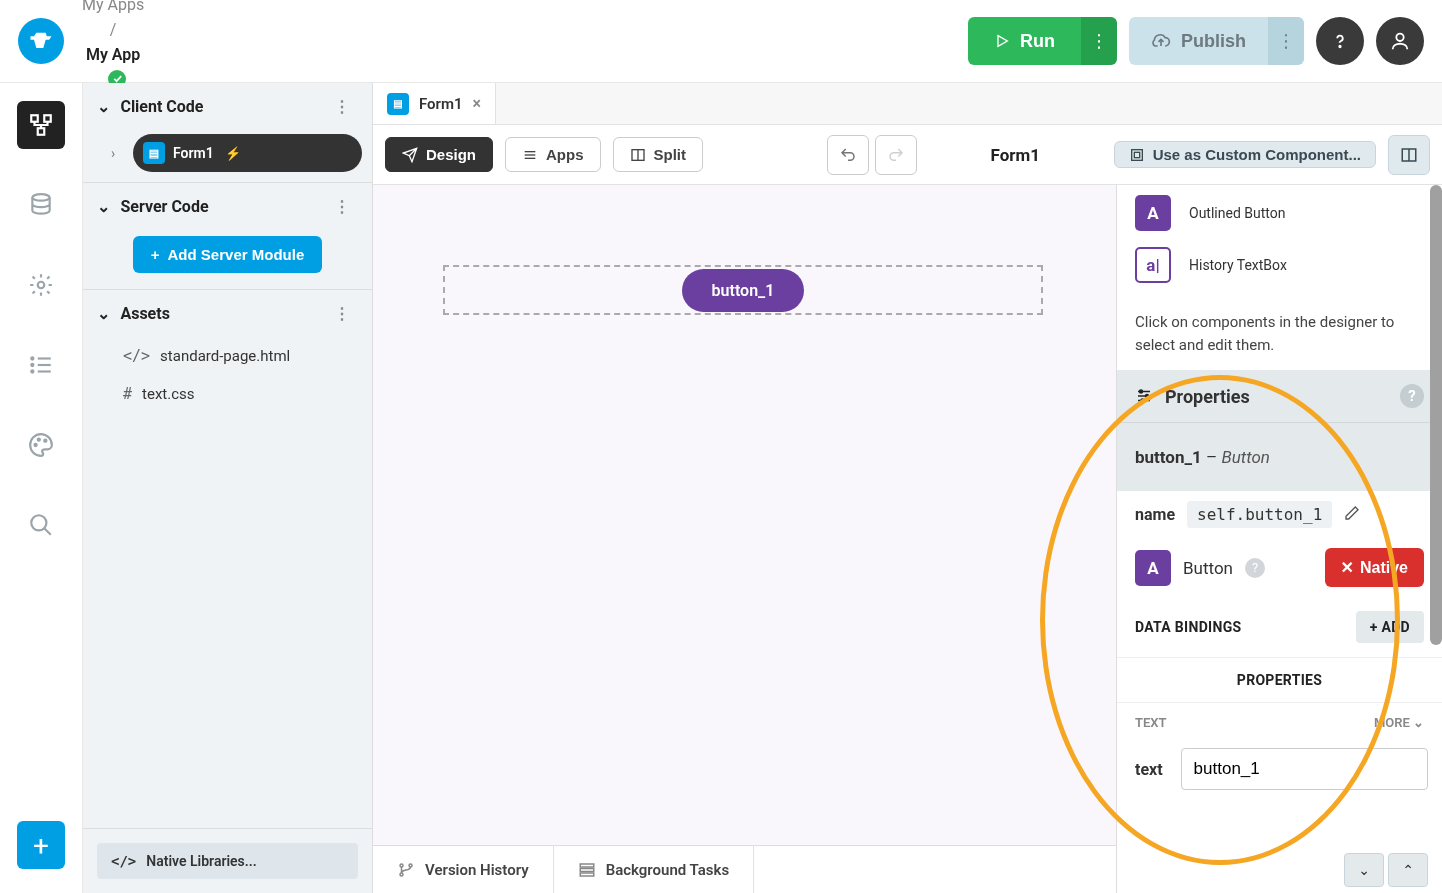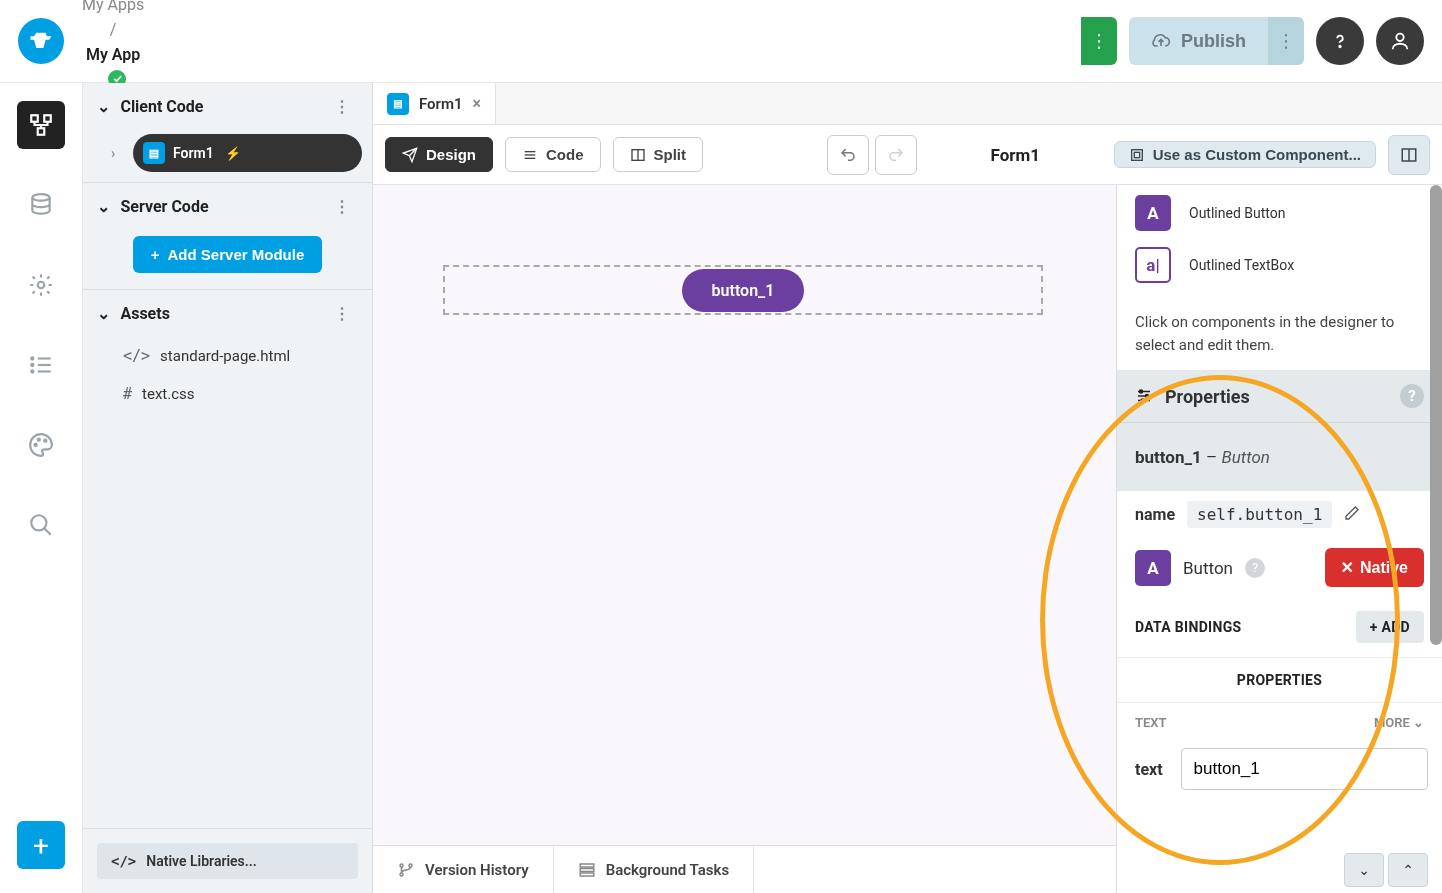--- a/index.html
+++ b/index.html
@@ -119,20 +119,26 @@
     <span class="current">My App</span>
     <span class="check">
       <svg width="11" height="11" viewBox="0 0 24 24" fill="none" stroke="#fff" stroke-width="4">
           <polyline points="5,13 10,18 20,7"></polyline>
         </svg>
     </span>
   </div>
   <div class="topbar-spacer"></div>
   <div class="topbar-actions">
     <div class="run-btn-group">
+      <button class="btn-run">
+        <svg width="16" height="16" viewBox="0 0 24 24" fill="none" stroke="#fff" stroke-width="2">
+            <polygon points="6,4 20,12 6,20"></polygon>
+          </svg>
+        <span>Run</span>
+      </button>
       <button class="btn-run-menu">⋮</button>
     </div>
     <div class="run-btn-group">
       <button class="btn-publish">
         <svg width="20" height="20" viewBox="0 0 24 24" fill="none" stroke="#6d7a80" stroke-width="2">
             <path d="M17 18a5 5 0 0 0 0-10 7 7 0 0 0-13 3 4 4 0 0 0 1 7h3"></path>
             <polyline points="12,18 12,10"></polyline>
             <polyline points="9,13 12,10 15,13"></polyline>
           </svg>
         <span>Publish</span>
@@ -270,21 +276,21 @@
             <path d="M22 2L11 13M22 2l-7 20-4-9-9-4 20-7z"></path>
           </svg>
         <span>Design</span>
       </button>
       <button class="tbtn">
         <svg width="16" height="16" viewBox="0 0 24 24" fill="none" stroke="#444" stroke-width="2">
             <line x1="4" y1="7" x2="20" y2="7"></line>
             <line x1="4" y1="12" x2="20" y2="12"></line>
             <line x1="4" y1="17" x2="20" y2="17"></line>
           </svg>
-        <span>Code</span>
+        <span>Apps</span>
       </button>
       <button class="tbtn">
         <svg width="16" height="16" viewBox="0 0 24 24" fill="none" stroke="#444" stroke-width="2">
             <rect x="3" y="4" width="18" height="16"></rect>
             <line x1="12" y1="4" x2="12" y2="20"></line>
           </svg>
         <span>Split</span>
       </button>
       <div class="toolbar-spacer"></div>
       <div class="toolbar-undo">
@@ -326,21 +332,21 @@
       <div class="canvas-scroll"></div>
 
       <div class="rightpanel">
         <div class="component-list">
           <div class="comp-row">
             <div class="comp-icon filled">A</div>
             <span>Outlined Button</span>
           </div>
           <div class="comp-row">
             <div class="comp-icon">a|</div>
-            <span>Outlined TextBox</span>
+            <span>History TextBox</span>
           </div>
         </div>
         <div class="hint-text">Click on components in the designer to select and edit them.</div>
 
         <div class="props-header">
           <svg width="18" height="18" viewBox="0 0 24 24" fill="none" stroke="#222" stroke-width="2">
               <line x1="4" y1="6" x2="20" y2="6"></line>
               <line x1="4" y1="12" x2="20" y2="12"></line>
               <line x1="4" y1="18" x2="20" y2="18"></line>
               <circle cx="8" cy="6" r="2" fill="#222"></circle>

